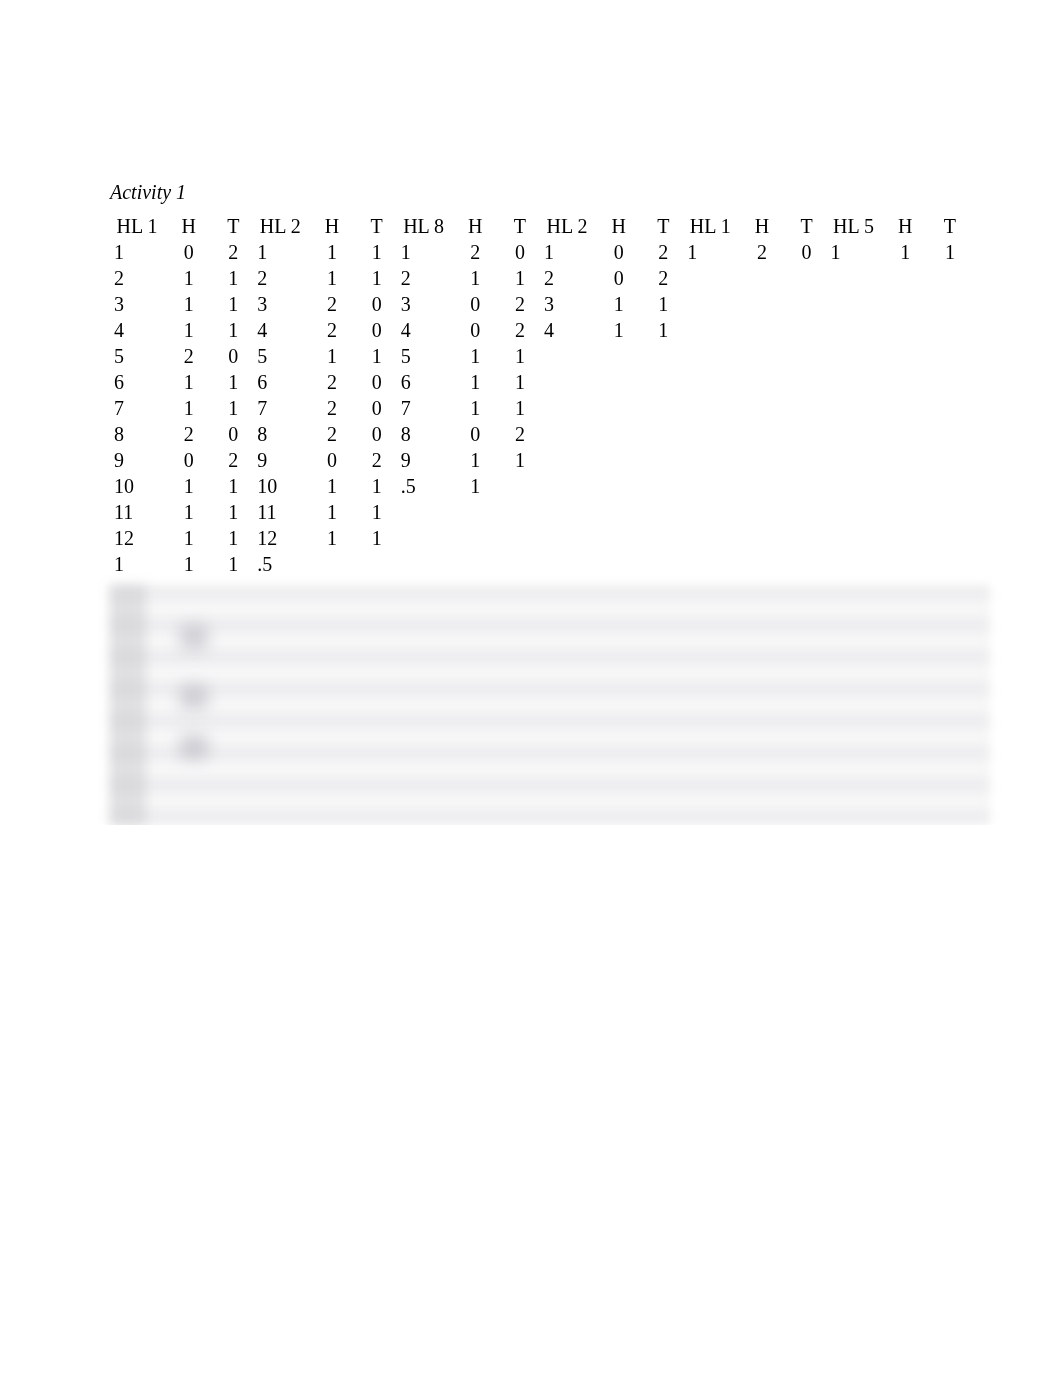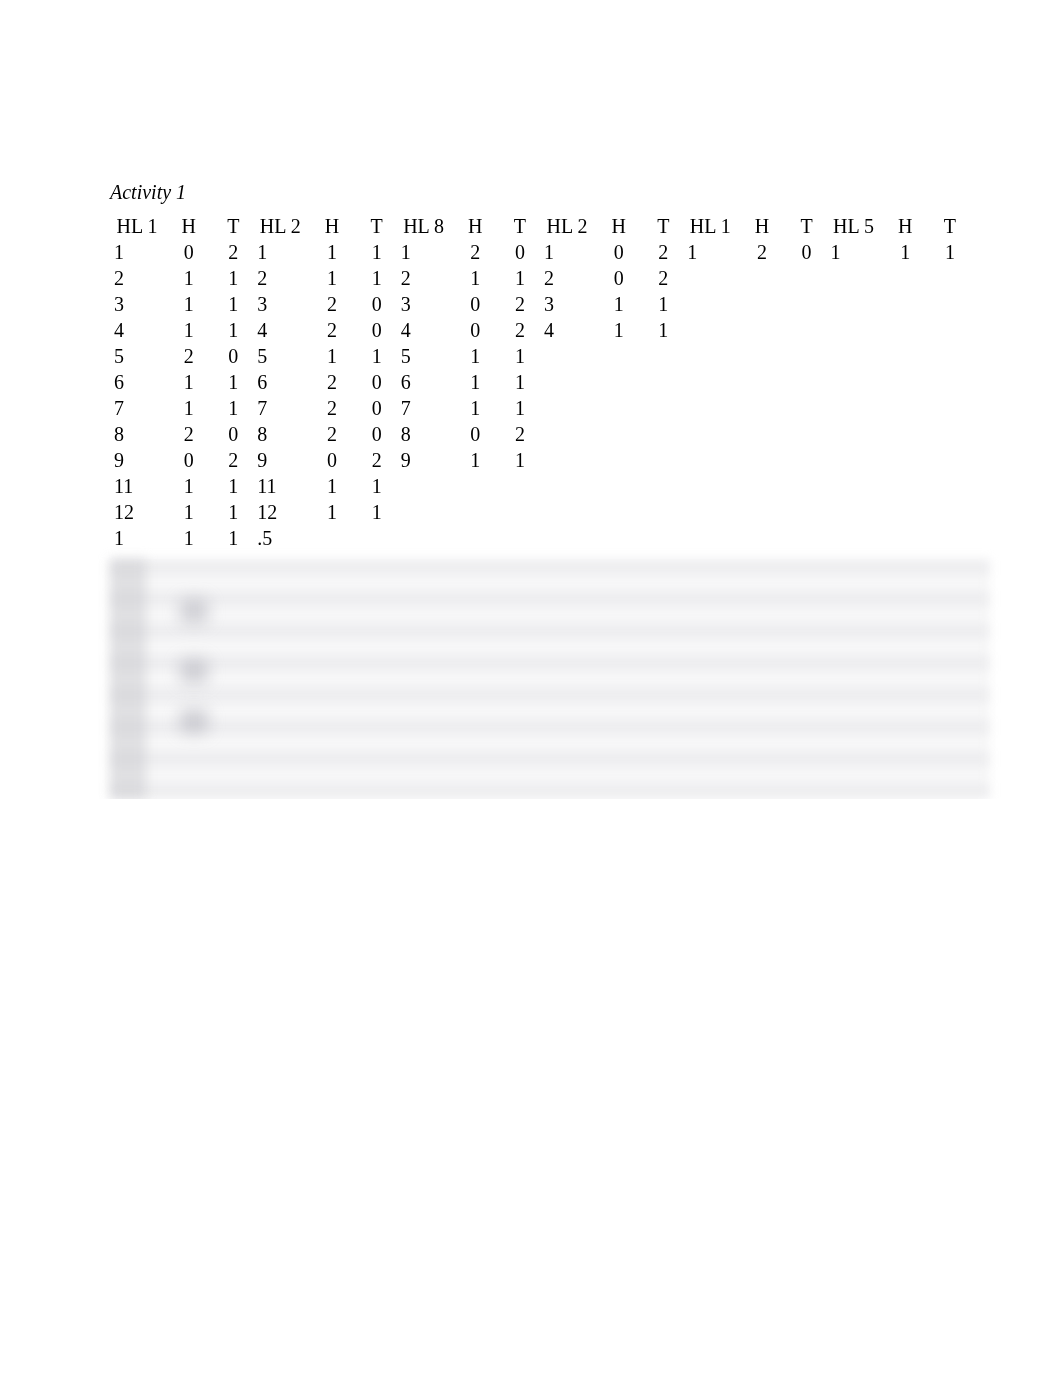--- a/index.html
+++ b/index.html
@@ -309,20 +309,40 @@
           <td></td>
           <td></td>
           <td class="hl-cell"></td>
           <td></td>
           <td></td>
           <td class="hl-cell"></td>
           <td></td>
           <td></td>
         </tr>
         <tr>
+          <td class="hl-cell">10</td>
+          <td>1</td>
+          <td>1</td>
+          <td class="hl-cell">10</td>
+          <td>1</td>
+          <td>1</td>
+          <td class="hl-cell">.5</td>
+          <td>1</td>
+          <td></td>
+          <td class="hl-cell"></td>
+          <td></td>
+          <td></td>
+          <td class="hl-cell"></td>
+          <td></td>
+          <td></td>
+          <td class="hl-cell"></td>
+          <td></td>
+          <td></td>
+        </tr>
+        <tr>
           <td class="hl-cell">11</td>
           <td>1</td>
           <td>1</td>
           <td class="hl-cell">11</td>
           <td>1</td>
           <td>1</td>
           <td class="hl-cell"></td>
           <td></td>
           <td></td>
           <td class="hl-cell"></td>

